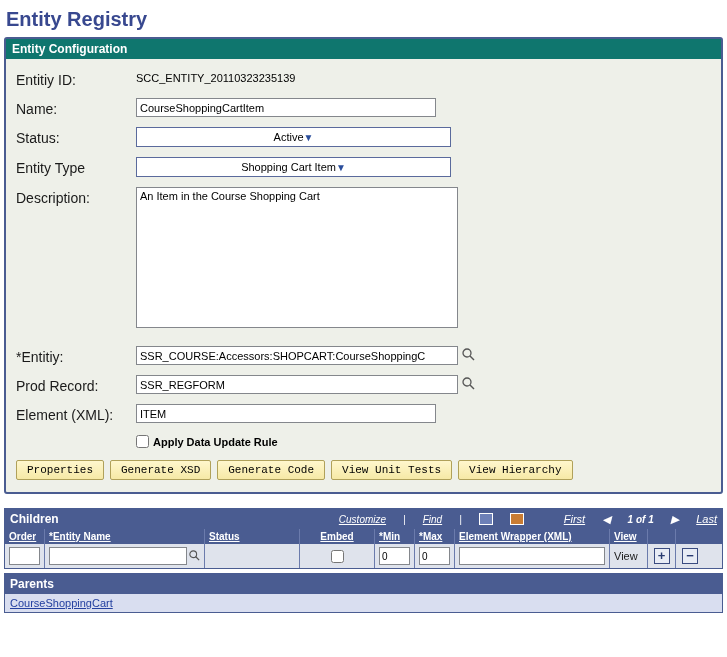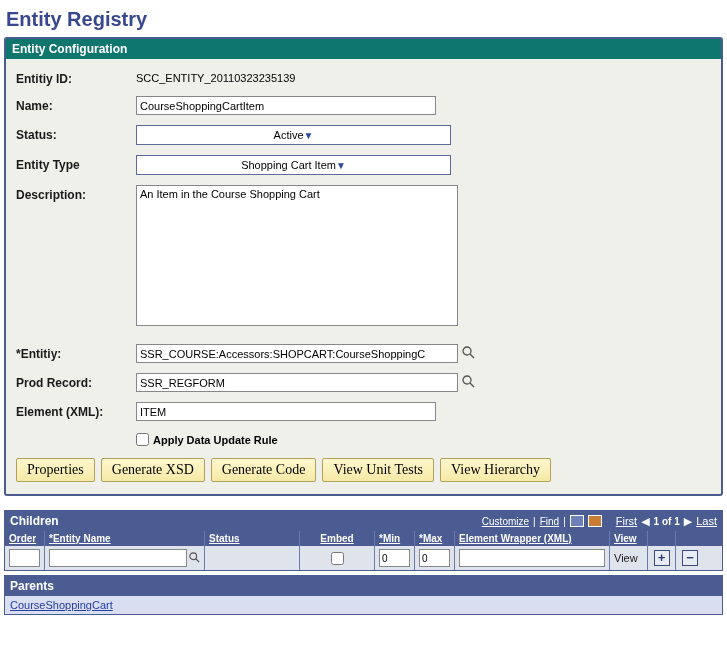--- a/index.html
+++ b/index.html
@@ -33,22 +33,22 @@
   .group-body {
     padding: 10px 8px 8px 10px;
   }
   .form-row {
     display: flex;
     align-items: flex-start;
     margin-bottom: 10px;
   }
   .form-label {
     width: 120px;
-    font-weight: bold;
-    font-size: 12px;
+    font-weight: normal;
+    font-size: 14px;
     color: #1a1a1a;
     padding-top: 3px;
   }
   .form-value-text {
     font-size: 11px;
     padding-top: 3px;
   }
   input[type="text"], select, textarea {
     font-family: Arial, Helvetica, sans-serif;
     font-size: 11px;
@@ -96,46 +96,47 @@
   .button-row {
     display: flex;
     gap: 6px;
     padding: 0 0 4px 0;
   }
   .ps-button {
     background: linear-gradient(#fff7cd, #f6e9a6);
     border: 1px solid #b0a15a;
     border-radius: 2px;
     padding: 3px 10px;
-    font-size: 14px;
-    cursor: pointer;
-    font-family: Liberation Serif, serif;
+    font-size: 11px;
+    cursor: pointer;
+    font-family: Liberation Mono, monospace;
   }
   
   .grid-box {
     border: 1px solid #4a5c91;
     margin-top: 6px;
     margin-bottom: 0;
   }
   .grid-title-bar {
     background: #4a5c91;
     color: #fff;
     font-weight: bold;
     font-size: 12px;
     padding: 3px 5px;
     display: flex;
     align-items: center;
     justify-content: space-between;
   }
   .grid-title-right {
     display: flex;
     align-items: center;
-    gap: 4px;
+    gap: 17px;
     font-weight: normal;
     font-size: 10px;
+    font-style: italic;
   }
   .grid-title-right a { color: #fff; text-decoration: underline; cursor: pointer; }
   .grid-title-right .sep { color: #fff; }
   .grid-columns {
     display: flex;
     background: #4a5c91;
     color: #fff;
     font-size: 10px;
     font-weight: bold;
   }

